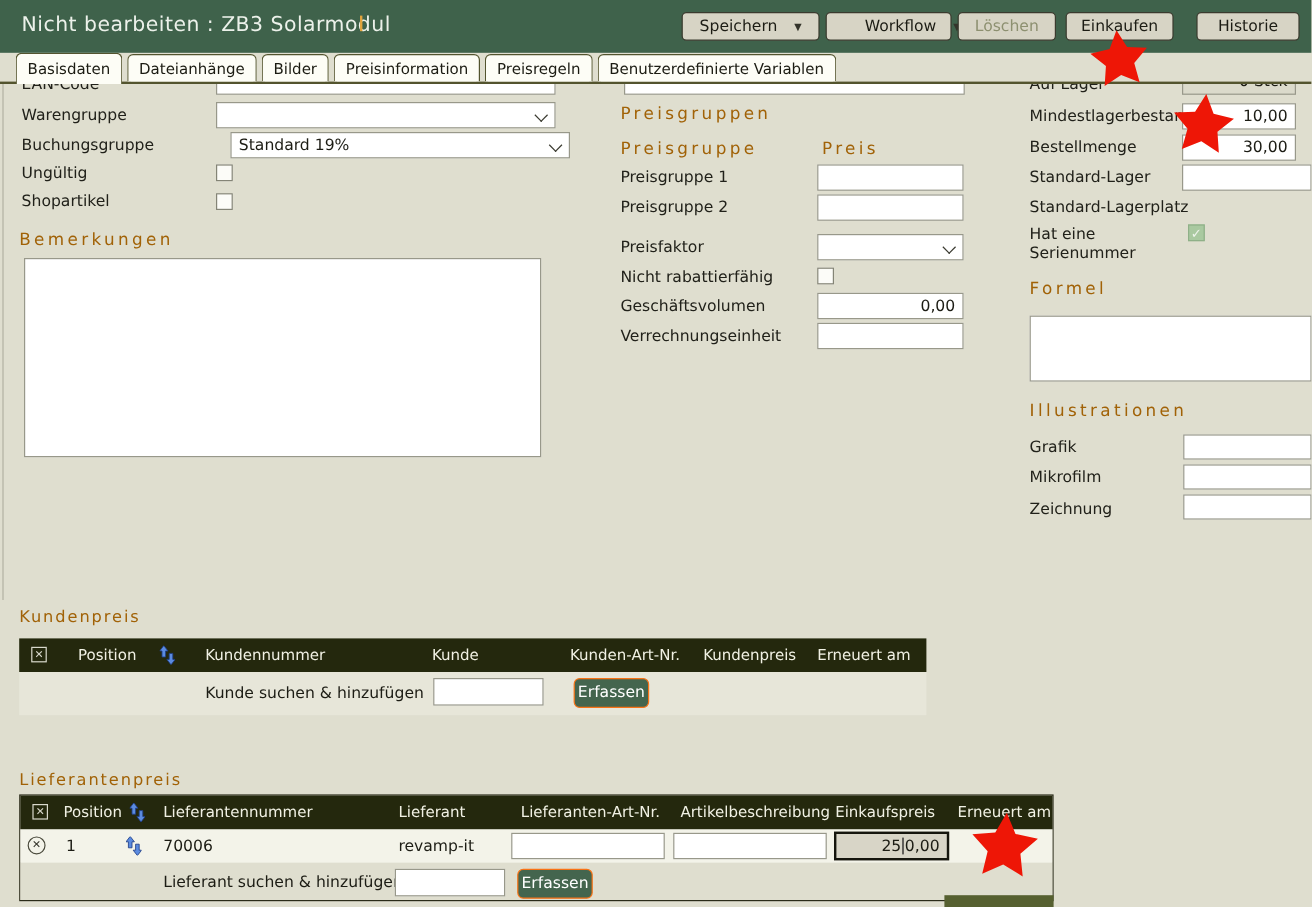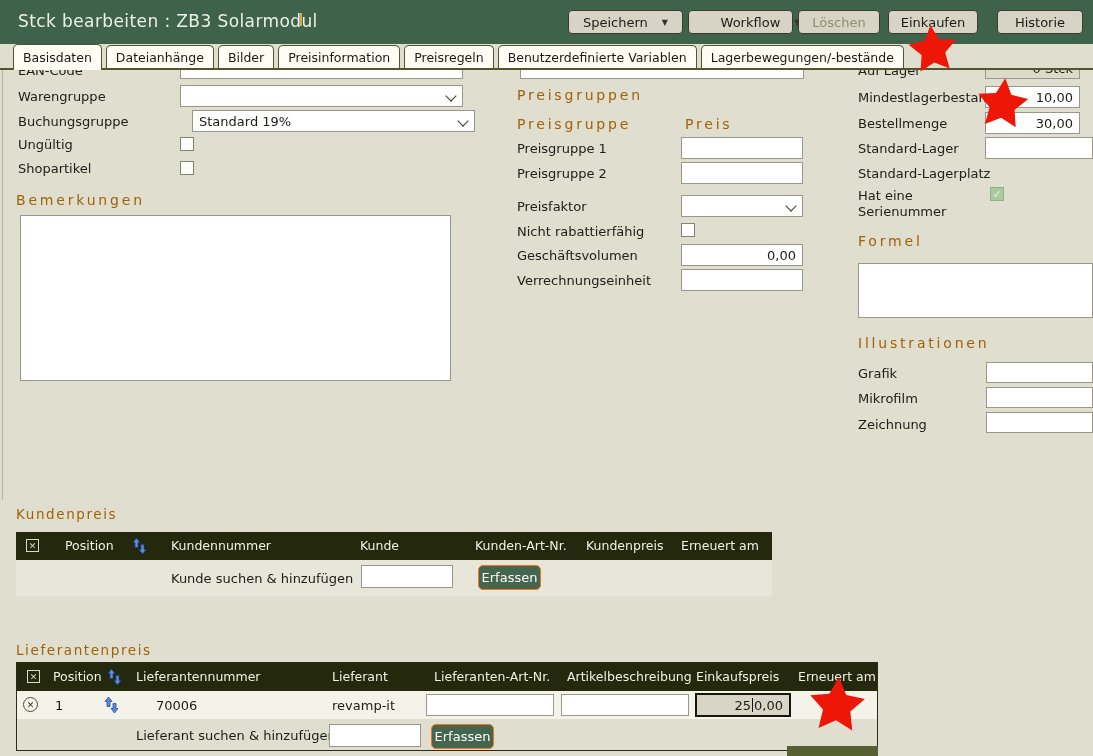--- a/index.html
+++ b/index.html
@@ -51,21 +51,21 @@
   .ltable{position:absolute;left:16px;top:662px;width:862px;height:89px;border:1px solid #2b2b19;box-sizing:border-box;z-index:2;background:#dfdecf;}
   .sorticon{position:absolute;width:13px;height:16px;}
   .star{position:absolute;z-index:50;pointer-events:none;}
   .ibar{position:absolute;width:1px;height:14px;background:#111;margin:0 1px;}
   .stub{position:absolute;background:#566030;z-index:3;}
 </style>
 </head>
 <body>
 
 <div class="abs titlebar">
-  <div class="title">Stck bearbeiten : ZB3 Solarmodul</div>
+  <div class="title">Nicht bearbeiten : ZB3 Solarmodul</div>
   <div class="tbtn" style="left:568px;width:115px;">
     <span>Speichern</span>
     <span class="arrow">▼</span>
   </div>
   <div class="tbtn" style="left:688px;width:105px;padding-left:40px;">
     <span>Workflow</span>
     <span class="arrow">▼</span>
   </div>
   <div class="tbtn disabled" style="left:798px;width:82px;">
     <span>Löschen</span>
@@ -79,21 +79,20 @@
 </div>
 <div class="abs caret-artifact"></div>
 
 <div class="abs tabstrip">
   <div class="tab active">Basisdaten</div>
   <div class="tab">Dateianhänge</div>
   <div class="tab">Bilder</div>
   <div class="tab">Preisinformation</div>
   <div class="tab">Preisregeln</div>
   <div class="tab">Benutzerdefinierte Variablen</div>
-  <div class="tab">Lagerbewegungen/-bestände</div>
 </div>
 
 <div class="abs vline"></div>
 
 <div class="lbl" style="left:18px;top:63px;">EAN-Code</div>
 <div class="field" style="left:180px;top:58px;width:283px;height:21px;"></div>
 <div class="field" style="left:520px;top:58px;width:284px;height:21px;"></div>
 
 <div class="lbl" style="left:18px;top:89px;">Warengruppe</div>
 <div class="field" style="left:180px;top:85px;width:283px;height:22px;">
@@ -213,21 +212,21 @@
     <span class="hcell" style="left:781px;">Erneuert am</span>
   </div>
 
   <div class="trow" style="left:0;top:28px;width:860px;height:28px;background:#f3f3e9;">
     <span class="xcircle" style="left:6px;top:6px;">✕</span>
     <span class="cell" style="left:38px;top:7px;">1</span>
     <svg class="sorticon" style="left:88px;top:6px;" viewBox="0 0 13 16">
       <path d="M3.5 0 L7 4.5 L5 4.5 L5 9.5 L2 9.5 L2 4.5 L0 4.5 Z" fill="#5b8be0" stroke="#1e3d85" stroke-width="0.7"></path>
       <path d="M9.5 16 L6 11.5 L8 11.5 L8 6.5 L11 6.5 L11 11.5 L13 11.5 Z" fill="#5b8be0" stroke="#1e3d85" stroke-width="0.7"></path>
     </svg>
-    <span class="cell" style="left:119px;top:7px;margin-left:20px;">70006</span>
+    <span class="cell" style="left:119px;top:7px;">70006</span>
     <span class="cell" style="left:315px;top:7px;">revamp-it</span>
     <div class="field" style="left:409px;top:3px;width:128px;height:22px;"></div>
     <div class="field" style="left:544px;top:3px;width:128px;height:22px;"></div>
     <div class="field num focus" style="left:678px;top:2px;width:96px;height:24px;">
       <span>25</span>
       <span class="ibar" style="position:static;"></span>
       <span>0,00</span>
     </div>
   </div>
 

